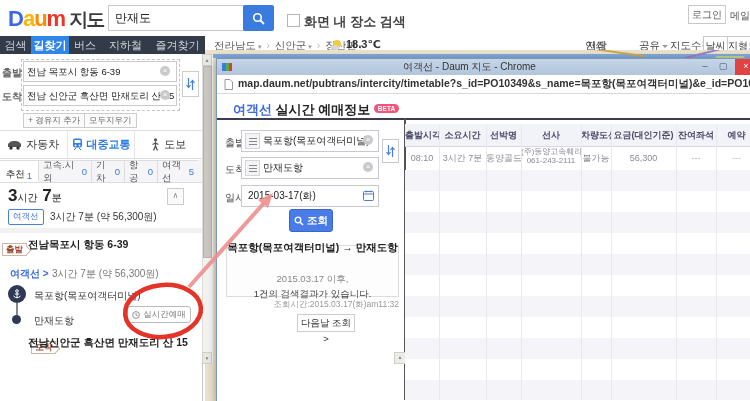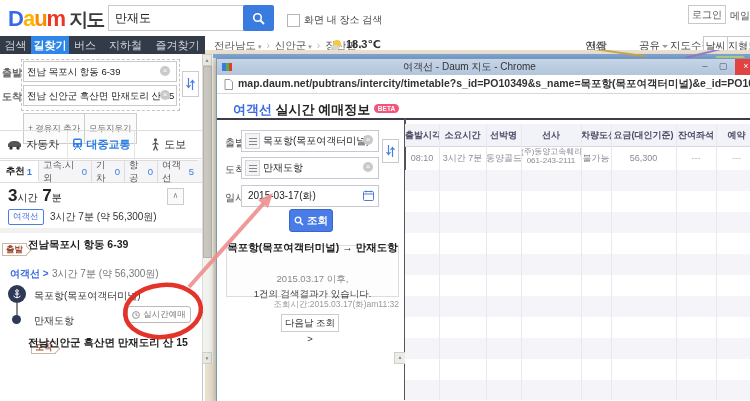--- a/index.html
+++ b/index.html
@@ -9,21 +9,21 @@
   
   #hdr{left:0;top:0;width:750px;height:36px;background:#fff;}
   .logo{left:8px;top:6px;font-weight:bold;font-size:22px;letter-spacing:-1px;}
   .logo b{font-weight:bold;}
   .logo .map{color:#3b3b3b;font-size:19px;letter-spacing:-2px;margin-left:4px;}
   #srch{left:108px;top:5px;width:134px;height:24px;border:1px solid #c9c9c9;background:#fff;
         font-size:12px;color:#222;padding:0 6px;line-height:24px;}
   #srchbtn{left:243px;top:5px;width:31px;height:26px;background:#3a7be0;border-radius:2px;
            display:flex;align-items:center;justify-content:center;}
   .chk{left:287px;top:14px;width:11px;height:11px;border:1px solid #b5b5b5;background:#fff;}
-  .chklbl{left:304px;top:13px;font-size:10px;color:#444;}
+  .chklbl{left:304px;top:13px;font-size:13px;color:#444;font-weight:bold;}
   .loginbtn{left:688px;top:5px;width:36px;height:17px;border:1px solid #c8c8c8;color:#555;
             font-size:10px;text-align:center;line-height:17px;background:#fff;}
   .maillbl{left:730px;top:9px;font-size:10px;color:#555;}
   
   #nav{left:0;top:36px;width:750px;height:18px;background:#fff;}
   #navdark{left:0;top:0;width:205px;height:18px;background:#343b48;display:flex;}
   .ntab{height:18px;line-height:18px;text-align:center;font-size:11px;color:#ccd2dc;}
   .ntab.active{background:#2e86e8;color:#fff;font-weight:bold;}
   .crumbs{left:214px;top:3px;font-size:10.5px;color:#555;}
   .crumbs .dn{color:#999;font-size:7px;}
@@ -36,31 +36,31 @@
   #map{left:205px;top:50px;width:551px;height:351px;background:#e9e1cd;overflow:hidden;}
   
   #sb{left:0;top:54px;width:202px;height:347px;background:#fff;border-right:1px solid #c8c8c8;}
   .flabel{font-size:10px;color:#666;font-weight:bold;}
   .finput{border:1px solid #c9c9c9;background:#fff;font-size:9.5px;color:#222;line-height:19px;
           padding:0 3px;white-space:nowrap;overflow:hidden;}
   .clr{width:10px;height:10px;border-radius:50%;background:#c9c9c9;color:#fff;font-size:8px;
        line-height:10px;text-align:center;}
   .dashbox{border:1px dashed #c4c4c4;}
   .smbtn{border:1px solid #ccc;background:#fbfbfb;color:#666;font-size:8.5px;height:13px;
-         line-height:13px;padding:8px 4px;}
+         line-height:13px;padding:0 4px;}
   .modebar{left:0;top:130px;width:202px;height:27px;border-top:1px solid #ddd;border-bottom:1px solid #ddd;display:flex;}
   .mode{flex:1;display:flex;align-items:center;justify-content:center;gap:4px;font-size:11px;
         color:#333;border-right:1px solid #e5e5e5;}
   .mode:last-child{border-right:none;}
   .mode.sel{color:#2e7de5;font-weight:bold;}
   .rtabs{left:0;top:160px;width:202px;height:22px;display:flex;background:#f5f5f7;border-bottom:1px solid #ddd;}
   .rtab{border-right:1px solid #ddd;border-top:1px solid #ddd;font-size:9.5px;color:#555;
         display:flex;align-items:center;justify-content:center;gap:2px;padding:0 4px;}
   .rtab .cnt{color:#3a7be0;}
-  .rtab.active{background:#fff;font-weight:bold;color:#222;border-bottom:1px solid #fff;}
+  .rtab.active{background:#fff;font-weight:normal;color:#222;border-bottom:1px solid #fff;align-items:flex-end;}
   .bigsum{font-size:17px;font-weight:bold;color:#222;}
   .bigsum small{font-size:10px;font-weight:normal;}
   .collbtn{left:167px;top:188px;width:15px;height:15px;border:1px solid #ccc;background:#fafafa;
            color:#888;font-size:8px;text-align:center;line-height:14px;}
   .fbadge{border:1px solid #4a7de0;color:#3a6ae0;font-size:8.5px;border-radius:2px;padding:1px 4px;background:#fff;}
   .tag{position:relative;display:inline-block;border:1px solid #cdb6a9;padding:0 3px;font-size:8.5px;
        color:#9c4a32;background:#fff;line-height:11px;font-weight:bold;}
   .tag::after{content:"";position:absolute;right:-4px;top:2.5px;width:6px;height:6px;background:#fff;
        border-top:1px solid #cdb6a9;border-right:1px solid #cdb6a9;transform:rotate(45deg);}
   .addr{font-size:10.5px;font-weight:bold;color:#222;}
@@ -100,21 +100,21 @@
   .swapbtn{left:165px;top:80px;width:15px;height:22px;border:1px solid #c8c8d0;background:#fff;
            display:flex;align-items:center;justify-content:center;}
   .qbtn{left:72px;top:150px;width:42px;height:21px;background:#4a7ce8;border:1px solid #3a66c8;border-radius:3px;
         color:#fff;font-size:10.5px;font-weight:bold;display:flex;align-items:center;justify-content:center;gap:3px;}
   .resbox{left:9px;top:186px;width:171px;height:50px;border:1px solid #ddd;background:#fdfdfd;
           display:flex;flex-direction:column;align-items:center;justify-content:center;}
   .resbox .t{font-size:10.5px;font-weight:bold;color:#222;}
   .resbox .l1{font-size:9.5px;color:#888;margin-top:18px;}
   .resbox .l2{font-size:9.5px;color:#444;margin-top:2px;}
   .qtime{left:0px;top:240px;width:182px;text-align:right;font-size:8.5px;color:#999;}
-  .nextbtn{left:64px;top:255px;width:56px;height:16px;border:1px solid #ccc;background:#fff;
+  .nextbtn{left:80px;top:255px;width:56px;height:16px;border:1px solid #ccc;background:#fff;
            font-size:9.5px;color:#333;text-align:center;line-height:16px;}
   .notes{left:6px;top:280px;width:176px;font-size:8.5px;color:#999;line-height:1.35;}
   .fscroll{left:177px;top:293px;width:10px;height:10px;border:1px solid #cfcfc8;background:#ececea;
            color:#8a8a82;font-size:5px;text-align:center;line-height:9px;}
   
   #tblhead{left:188px;top:65px;width:352px;height:22px;background:#f2f2f9;border-bottom:1px solid #d8d8e2;}
   .th{position:absolute;top:0;height:22px;line-height:22px;text-align:center;font-size:9px;
       font-weight:bold;color:#4a4a66;white-space:nowrap;overflow:hidden;}
   .td{position:absolute;top:0;height:24px;line-height:24px;text-align:center;font-size:9px;color:#8a8a95;white-space:nowrap;}
   #tblrow{left:188px;top:87px;width:352px;height:24px;border-bottom:1px solid #ececf2;}

